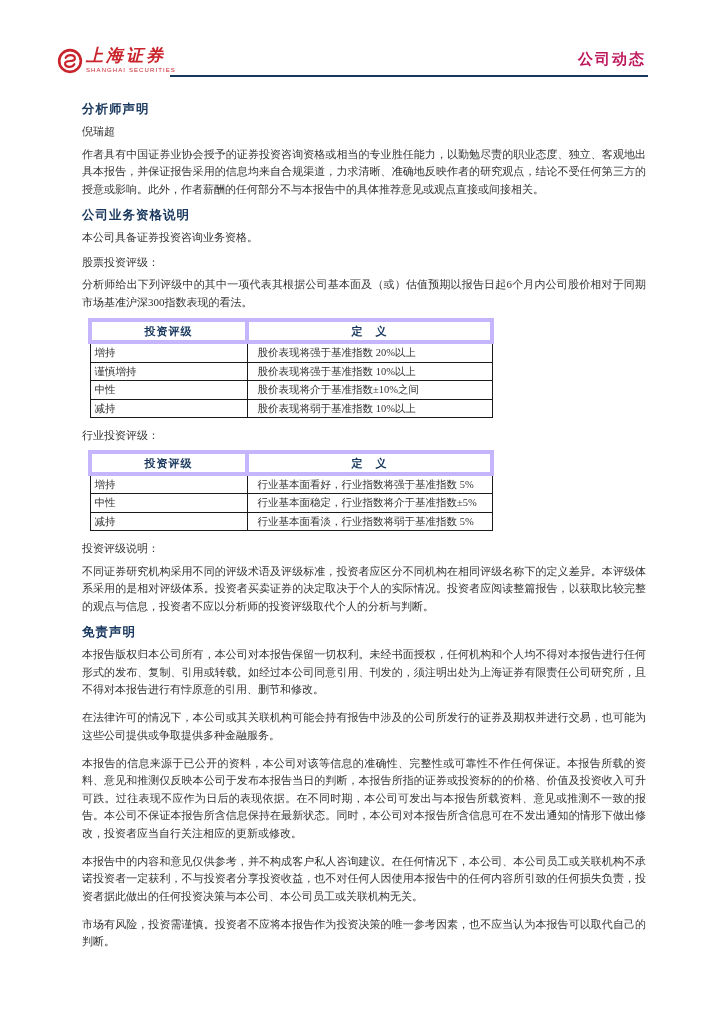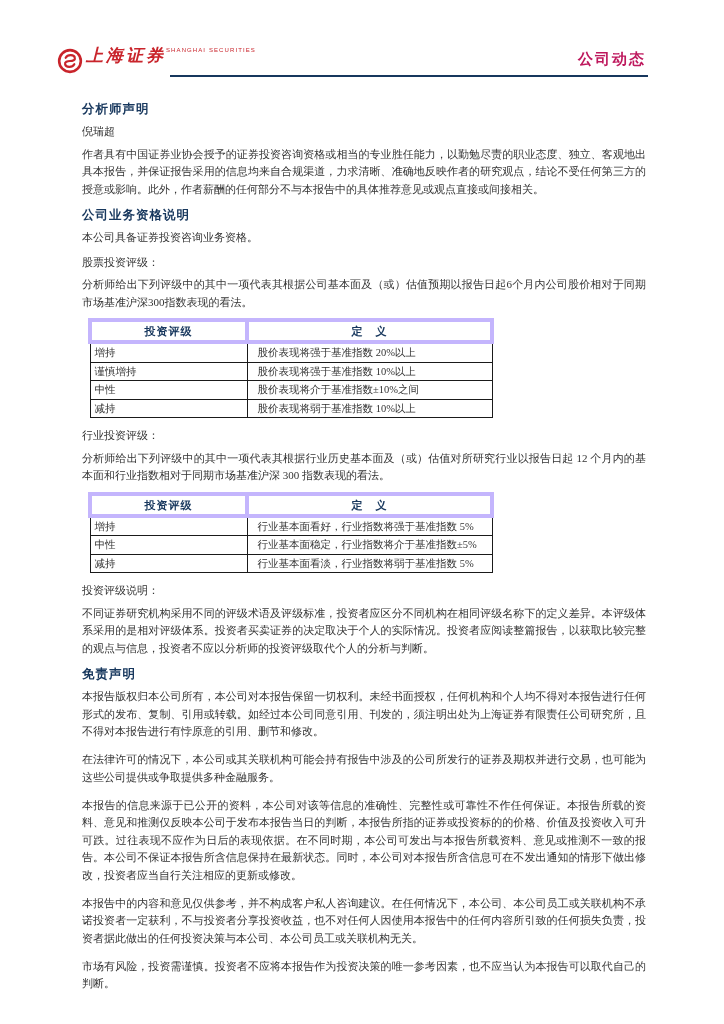--- a/index.html
+++ b/index.html
@@ -10,21 +10,21 @@
     font-family: "Liberation Serif", "DejaVu Serif", serif;
     color: #333333;
     overflow: hidden;
   }
   .page { position: absolute; inset: 0; }
 
   
   .header { position: absolute; left: 0; top: 0; width: 724px; height: 96px; }
   .logo { position: absolute; left: 57px; top: 46px; display: flex; align-items: flex-start; }
   .logo-emblem { width: 26px; height: 26px; margin-right: 3px; margin-top: 2px; }
-  .logo-text-block { display: flex; }
+  .logo-text-block { display: flex; flex-direction: column; }
   .logo-cn {
     color: #C9242B; font-weight: bold; font-size: 17px; letter-spacing: 3px;
     font-style: italic; line-height: 20px; white-space: nowrap;
   }
   .logo-en {
     color: #C9242B; font-size: 6px; letter-spacing: 1.1px; line-height: 8px;
     font-family: "Liberation Sans", sans-serif; white-space: nowrap;
   }
   .report-type {
     position: absolute; right: 78px; top: 50px;
@@ -131,21 +131,20 @@
             <td class="c2">股价表现将介于基准指数±10%之间</td>
           </tr>
           <tr>
             <td class="c1">减持</td>
             <td class="c2">股价表现将弱于基准指数 10%以上</td>
           </tr>
         </tbody>
     </table>
 
     <p class="plain-line">行业投资评级：</p>
-    <p class="body-text">分析师给出下列评级中的其中一项代表其根据行业历史基本面及（或）估值对所研究行业以报告日起 12 个月内的基本面和行业指数相对于同期市场基准沪深 300 指数表现的看法。</p>
 
     <table class="rating-table">
       <colgroup>
           <col class="col1">
           <col class="col2">
         </colgroup>
       <thead>
         <tr>
           <th>投资评级</th>
           <th>定　义</th>

